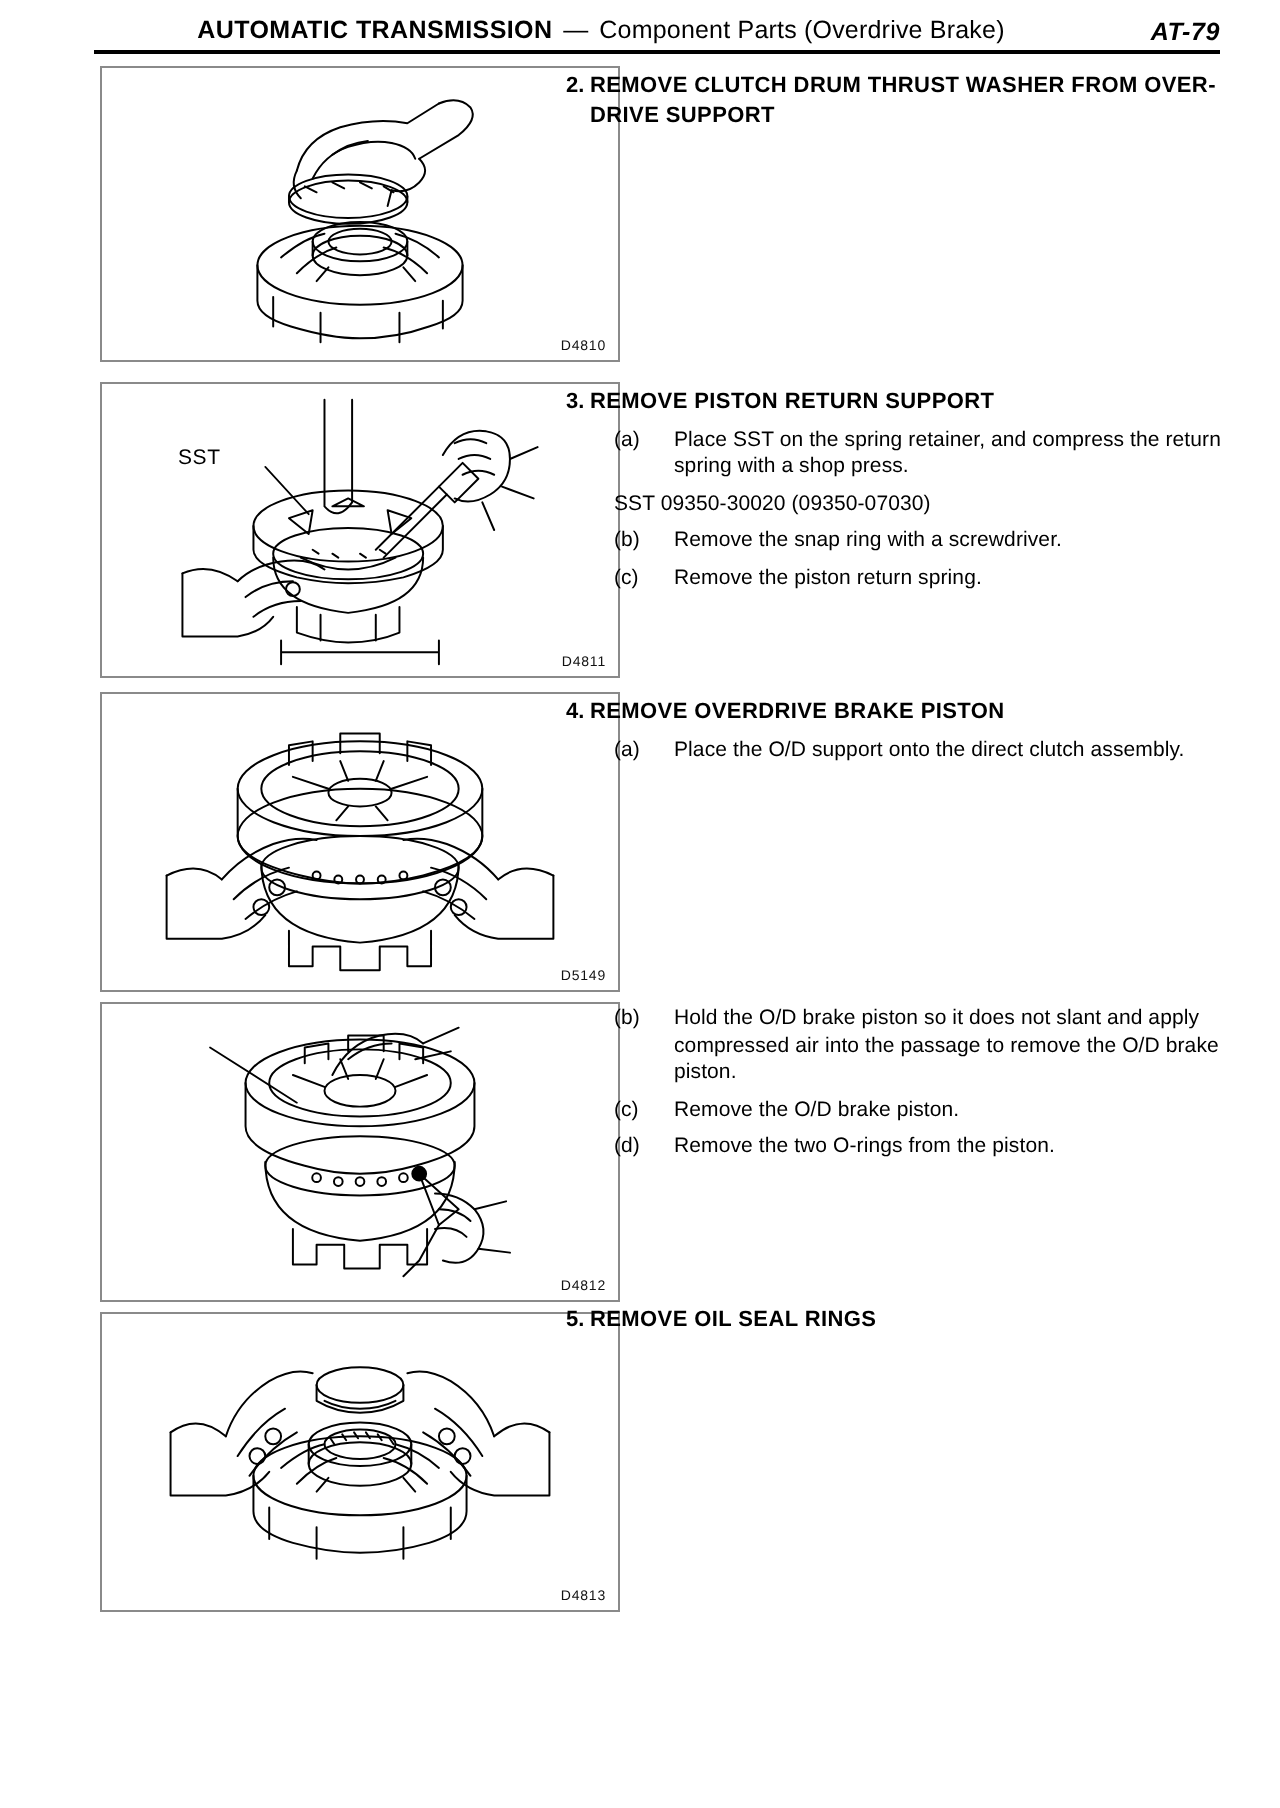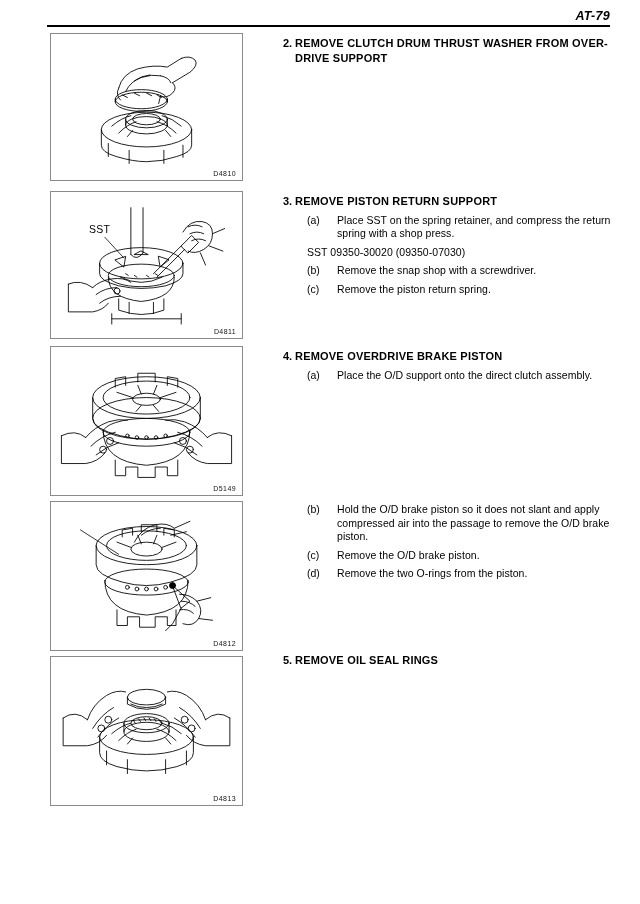--- a/index.html
+++ b/index.html
@@ -62,21 +62,21 @@
     top: 25px;
     width: 563px;
     height: 0;
     border-top: 2.5px solid #000;
   }
 
   
   .figure {
     position: absolute;
     left: 50px;
-    width: 193px;
+    width: 260px;
     border: 1px solid #8a8a8a;
     background: #ffffff;
     box-sizing: border-box;
     overflow: hidden;
   }
   .figure svg {
     display: block;
     width: 100%;
     height: 100%;
   }
@@ -166,20 +166,25 @@
   #step-2 { top: 36px; }
   #step-3 { top: 194px; }
   #step-4 { top: 349px; }
   #step-4b { top: 503px; }
   #step-5 { top: 653px; }
 </style>
 </head>
 <body>
 
 <div class="page-header">
+  <div class="header-title-wrap">
+    <span class="header-main">AUTOMATIC TRANSMISSION</span>
+    <span class="header-dash">—</span>
+    <span class="header-sub">Component Parts (Overdrive Brake)</span>
+  </div>
   <div class="page-number">AT-79</div>
 </div>
 <div class="header-rule"></div>
 
 <div class="figure" id="fig-1">
   <svg viewBox="0 0 220 148" xmlns="http://www.w3.org/2000/svg">
     <g fill="none" stroke="#000" stroke-width="1" stroke-linejoin="round" stroke-linecap="round">
 
       <ellipse cx="110" cy="100" rx="52" ry="20"></ellipse>
       <path d="M58 100 L58 118 Q58 126 75 131 Q95 137 110 137 Q128 137 145 131 Q162 126 162 118 L162 100"></path>
@@ -404,21 +409,21 @@
       <span class="step-num">3.</span>
       <span class="step-title">REMOVE PISTON RETURN SUPPORT</span>
     </div>
     <div class="substep">
       <span class="sub-mark">(a)</span>
       <span class="sub-text">Place SST on the spring retainer, and compress the return spring with a shop press.</span>
     </div>
     <div class="plain-line">SST 09350-30020 (09350-07030)</div>
     <div class="substep">
       <span class="sub-mark">(b)</span>
-      <span class="sub-text">Remove the snap shop with a screwdriver.</span>
+      <span class="sub-text">Remove the snap ring with a screwdriver.</span>
     </div>
     <div class="substep">
       <span class="sub-mark">(c)</span>
       <span class="sub-text">Remove the piston return spring.</span>
     </div>
   </div>
 
   <div class="step" id="step-4">
     <div class="step-head">
       <span class="step-num">4.</span>

